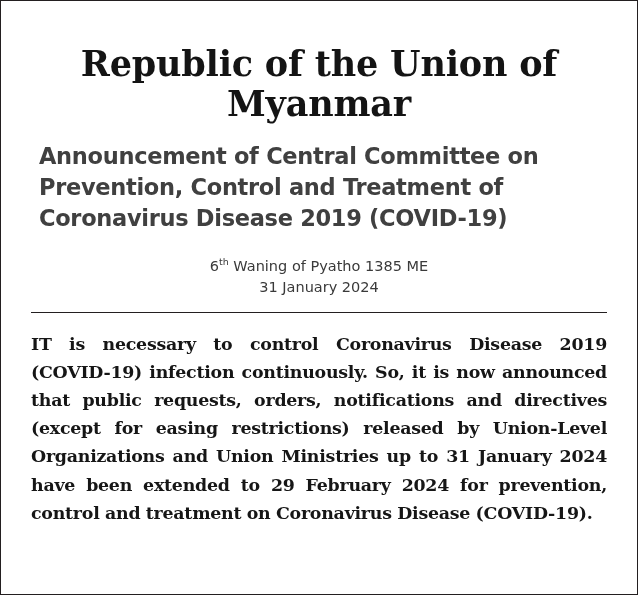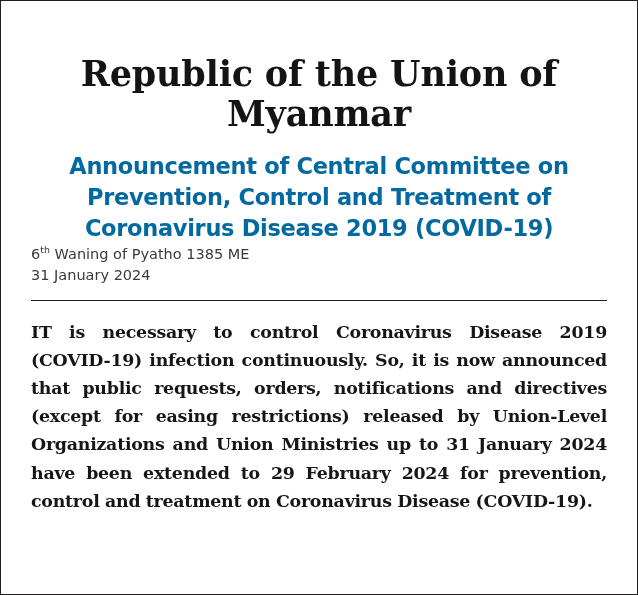--- a/index.html
+++ b/index.html
@@ -19,46 +19,48 @@
     width: 638px;
     height: 595px;
     box-sizing: border-box;
     border: 1px solid #231f20;
     background: #ffffff;
   }
   .inner {
     position: absolute;
     left: 0;
     right: 0;
-    top: 15px;
+    top: 5px;
     padding: 30px 30px 0 30px;
     box-sizing: border-box;
   }
   .masthead {
     font-family: "DejaVu Serif", "Liberation Serif", serif;
     font-size: 35px;
     font-weight: 700;
     text-align: center;
     letter-spacing: -0.2px;
     line-height: 1.15;
     color: #141414;
     margin-top: 8px;
     margin-bottom: 16px;
   }
   .announcement {
     font-family: "DejaVu Sans", "Liberation Sans", sans-serif;
     font-size: 22.5px;
     font-weight: 700;
-    text-align: center;
+    text-align: left;
     line-height: 1.38;
-    color: #0369a1;
+    color: #404040;
     letter-spacing: -0.3px;
     margin: 0 8px;
   }
   .dateblock {
+    margin-top: 22px;
+    text-align: center;
     font-family: "DejaVu Sans", "Liberation Sans", sans-serif;
     font-size: 14.5px;
     line-height: 1.45;
     color: #3a3a3a;
   }
   .dateblock sup {
     font-size: 9.5px;
     vertical-align: super;
     line-height: 0;
   }

